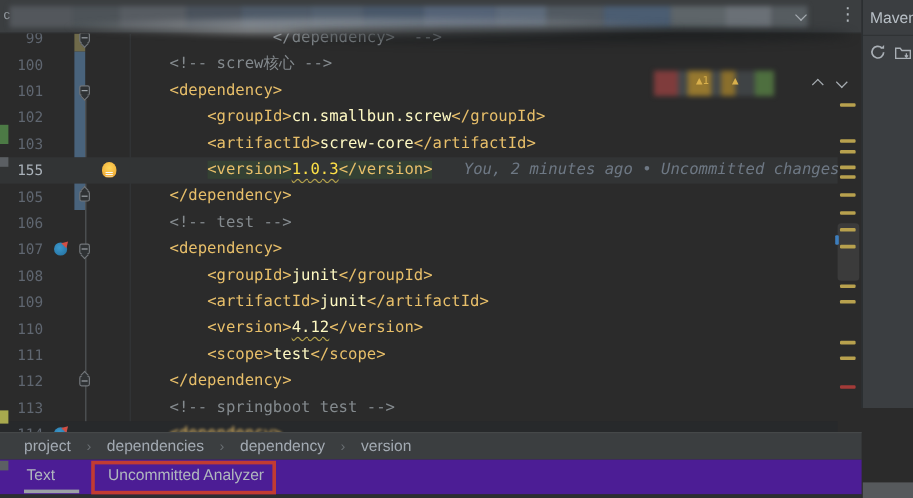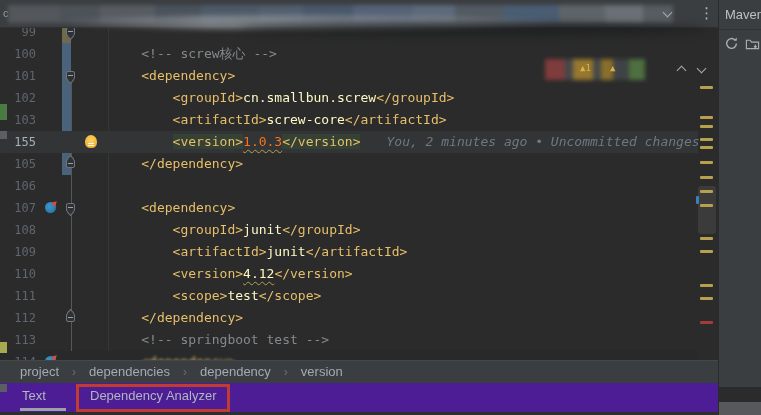--- a/index.html
+++ b/index.html
@@ -29,21 +29,21 @@
   .row.current{background:#323435;}
   .row.blurry{background:#27292b;}
   .lnum{position:absolute;left:0;top:0;width:36px;text-align:right;line-height:22px;
         font-family:"DejaVu Sans Mono",monospace;font-size:12px;color:#5f6670;}
   .row.current .lnum{color:#a9b1b9;}
   .code{position:absolute;left:110px;top:0;line-height:22px;white-space:pre;
         font-family:"DejaVu Sans Mono",monospace;font-size:13px;}
   .row.blurry .code{filter:blur(1.4px);}
   .seg-tag{color:#e8bf6a;}
   .seg-val{color:#fef9c3;}
-  .seg-num{color:#f97316;text-align:right;}
+  .seg-num{color:#fde047;text-align:right;}
   .seg-comment{color:#848a8e;}
   .seg-blame{color:#6e7884;font-style:italic;margin-left:26px;}
   .hl{background:#344134;}
   .sq{text-decoration:underline;text-decoration-style:wavy;text-decoration-color:#b3a14b;
       text-decoration-thickness:1px;text-underline-offset:3px;}
   .fold{position:absolute;left:66px;top:6px;width:9px;height:9px;border:1px solid #72767a;
         border-radius:2px;background:#2f3234;z-index:3;}
   .fold::before{content:'';position:absolute;left:1px;top:3px;width:5px;height:1px;background:#9aa0a5;}
   .fold.start::after{content:'';position:absolute;left:1px;bottom:-4px;width:4px;height:4px;
         border-right:1px solid #72767a;border-bottom:1px solid #72767a;transform:rotate(45deg);background:#2f3234;}
@@ -83,21 +83,21 @@
   #crumbs{position:absolute;left:20px;top:3px;display:flex;gap:13px;align-items:center;
           font-size:13px;color:#a3aab2;}
   #crumbs .sep{color:#696e72;font-size:12px;}
   #tab-bar{left:0;top:383px;width:718px;height:29px;background:#4c1d95;}
   .tab{position:absolute;top:5px;font-size:13px;color:#b0b7be;}
   #tab-underline{left:20px;top:25px;width:46px;height:3px;background:#9ba1a7;position:absolute;}
   #red-box{left:76px;top:384px;width:154px;height:28px;border:3px solid #c23b32;z-index:9;}
   #bottom-strip{left:0;top:412px;width:718px;height:3px;background:#2c2e30;}
 
   
-  #panel{left:718px;top:0;width:43px;height:387px;background:#3b3e41;border-left:1px solid #292c2e;}
+  #panel{left:718px;top:0;width:43px;height:340px;background:#3b3e41;border-left:1px solid #292c2e;}
   #panel-header{position:absolute;left:0;top:0;width:100%;height:30px;border-bottom:1px solid #303335;}
   #panel-title{position:absolute;left:6px;top:7px;font-size:13px;color:#b9c0c7;}
   .panel-ico{position:absolute;top:36px;}
   #panel-block{position:absolute;left:0;top:402px;width:43px;height:13px;background:#56595c;}
 
   
   .lfrag{left:0;width:7px;position:absolute;}
 
   #watermark{right:7px;top:372px;font-size:19px;letter-spacing:1px;color:rgba(175,177,179,.62);
              text-shadow:0 1px 2px rgba(0,0,0,.55);z-index:10;}
@@ -131,20 +131,21 @@
 
   <div id="editor" class="abs">
     <div id="gutter-border" class="abs"></div>
     <div id="strip-olive" class="abs"></div>
     <div id="strip-blue" class="abs"></div>
     <div id="fold-line" class="abs"></div>
     <div id="code-lines" class="abs">
         <div class="row">
           <span class="lnum">99</span>
           <span class="fold start"></span>
+          <span class="code" style="padding-left: 15ch;"><span class="seg-comment">&lt;/dependency&gt;  --&gt;</span></span>
         </div>
         <div class="row">
           <span class="lnum">100</span>
           <span class="code" style="padding-left: 4ch;"><span class="seg-comment">&lt;!-- screw核心 --&gt;</span></span>
         </div>
         <div class="row">
           <span class="lnum">101</span>
           <span class="fold start"></span>
           <span class="code" style="padding-left: 4ch;"><span class="seg-tag">&lt;dependency&gt;</span></span>
         </div>
@@ -161,20 +162,21 @@
           <span class="bulb"></span>
           <span class="code" style="padding-left: 8ch;"><span class="seg-tag hl">&lt;version&gt;</span><span class="seg-num sq">1.0.3</span><span class="seg-tag hl">&lt;/version&gt;</span><span class="seg-blame">You, 2 minutes ago • Uncommitted changes</span></span>
         </div>
         <div class="row">
           <span class="lnum">105</span>
           <span class="fold endup"></span>
           <span class="code" style="padding-left: 4ch;"><span class="seg-tag">&lt;/dependency&gt;</span></span>
         </div>
         <div class="row">
           <span class="lnum">106</span>
+          <span class="code" style="padding-left: 4ch;"><span class="seg-comment">&lt;!-- test --&gt;</span></span>
         </div>
         <div class="row">
           <span class="lnum">107</span>
           <span class="ext"></span>
           <span class="fold start"></span>
           <span class="code" style="padding-left: 4ch;"><span class="seg-tag">&lt;dependency&gt;</span></span>
         </div>
         <div class="row">
           <span class="lnum">108</span>
           <span class="code" style="padding-left: 8ch;"><span class="seg-tag">&lt;groupId&gt;</span><span class="seg-val">junit</span><span class="seg-tag">&lt;/groupId&gt;</span></span>
@@ -252,21 +254,21 @@
         <span class="sep">›</span>
         <span>dependency</span>
         <span class="sep">›</span>
         <span>version</span>
       </div>
   </div>
 
   <div id="tab-bar" class="abs">
     <div id="tab-underline"></div>
   <span class="tab" style="left: 22px;">Text</span>
-      <span class="tab" style="left: 90px;">Dependency Analyzer</span>
+      <span class="tab" style="left: 90px;">Uncommitted Analyzer</span>
     </div>
   <div id="red-box" class="abs"></div>
   <div id="bottom-strip" class="abs"></div>
 
   <div id="panel" class="abs">
     <div id="panel-header">
       <span id="panel-title">Maven</span>
     </div>
     <span class="panel-ico" style="left:5px;">
       <svg width="15" height="15" viewBox="0 0 16 16">

